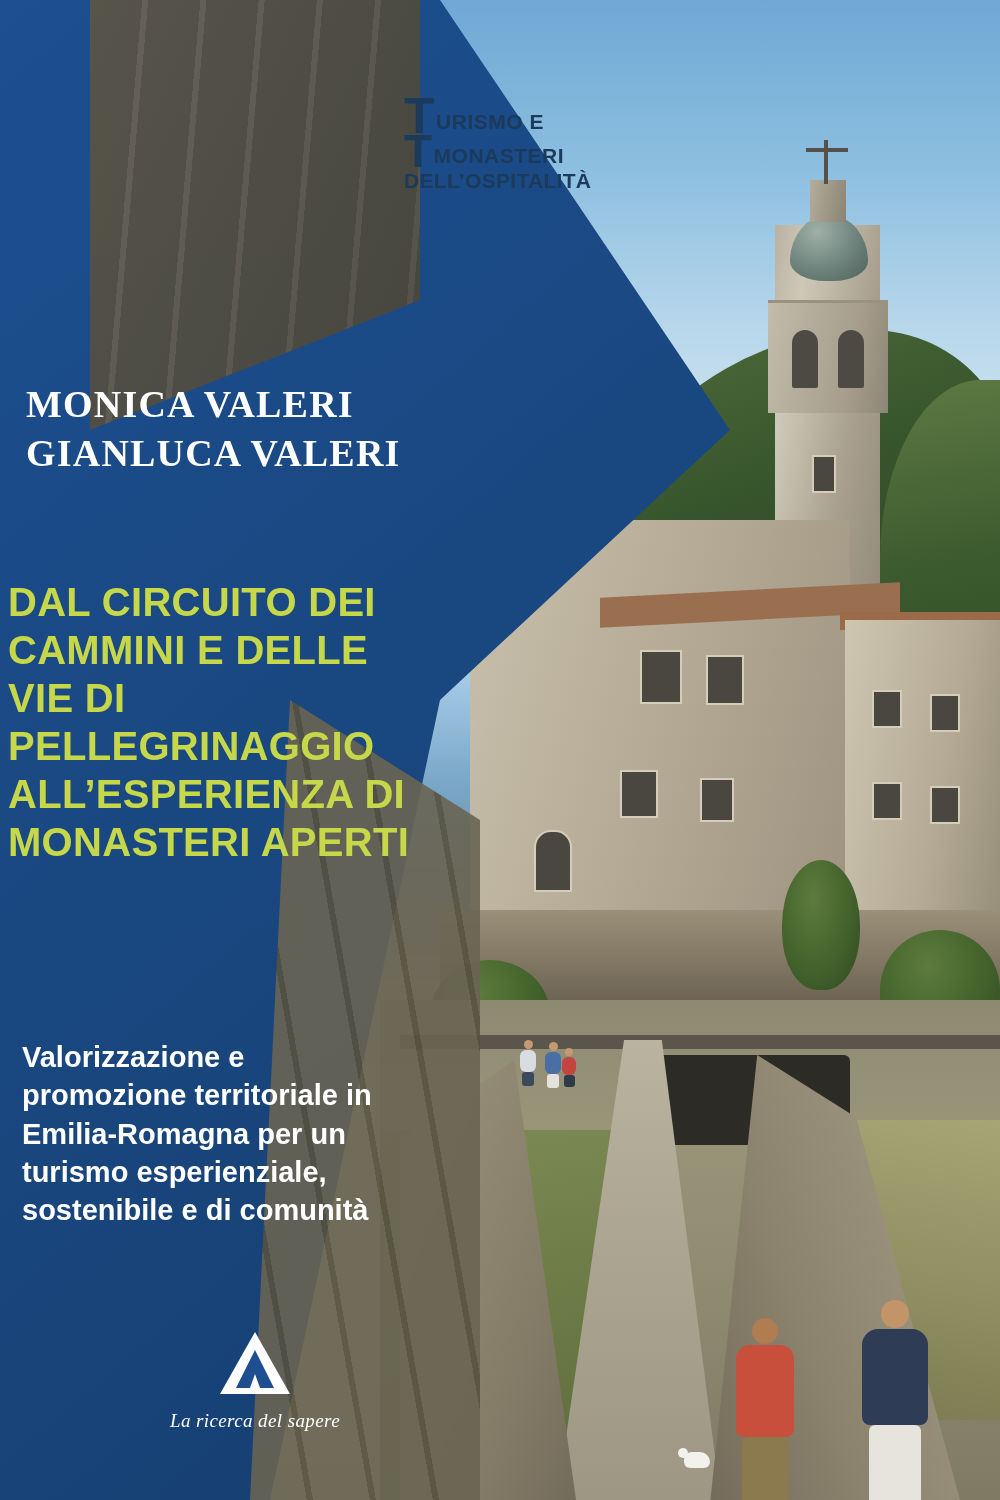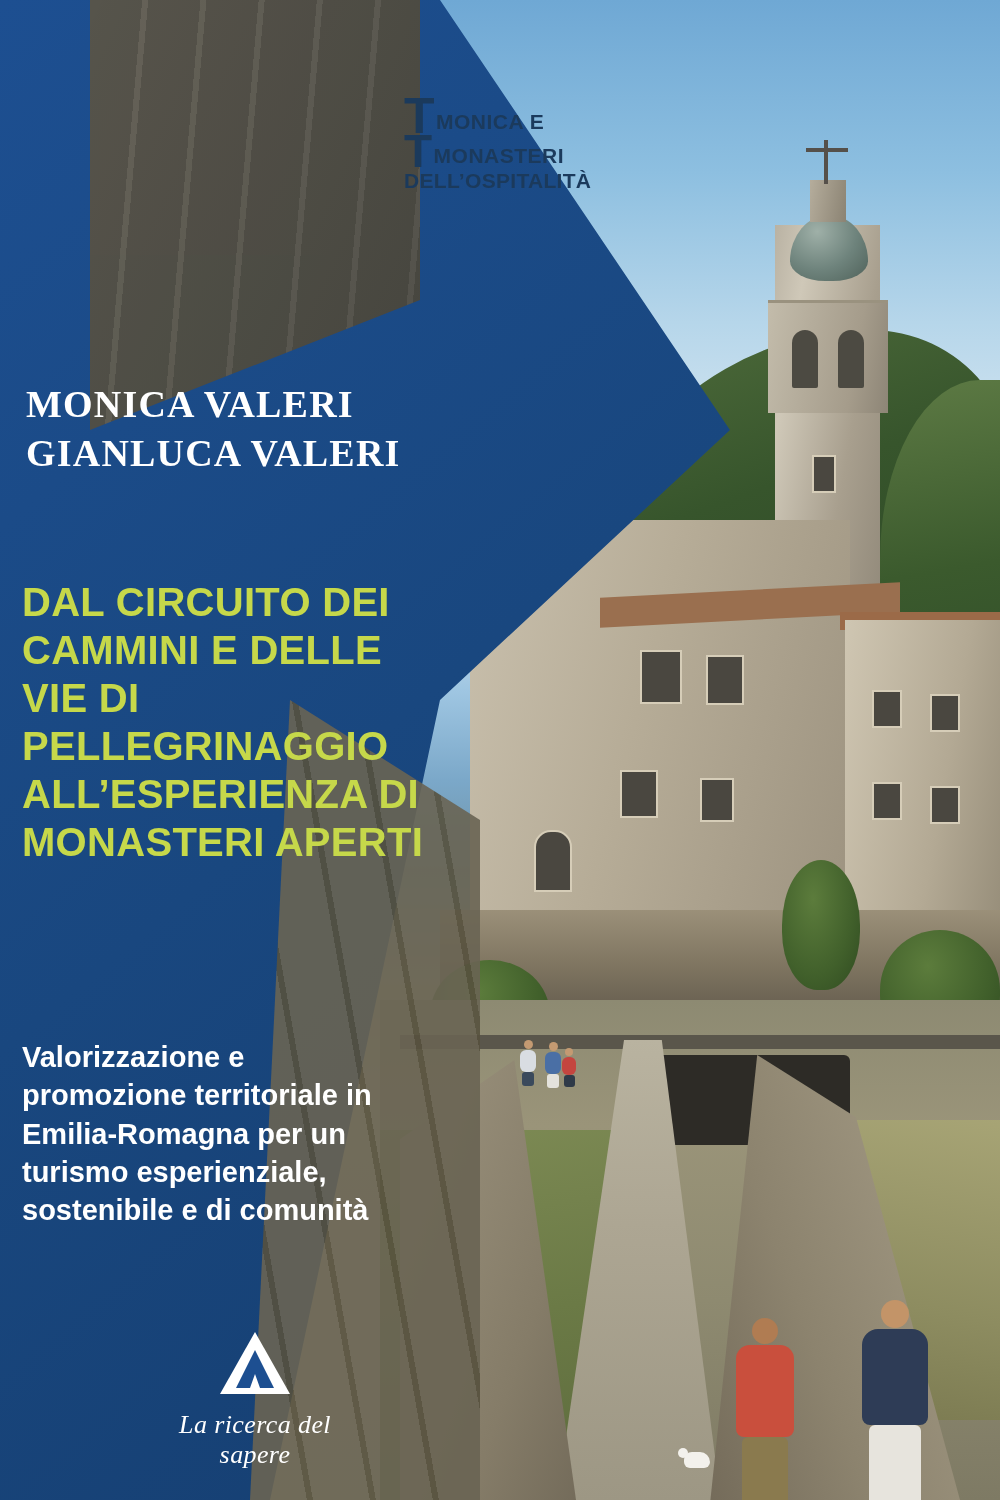--- a/index.html
+++ b/index.html
@@ -297,21 +297,21 @@
     font-size: 38px;
     font-weight: 700;
     letter-spacing: 1.2px;
     line-height: 1.28;
     font-family: Liberation Serif, serif;
   }
 
   
   .title {
     position: absolute;
-    left: 22px; top: 578px;
+    left: 8px; top: 578px;
     width: 430px;
     color: #c6d84a;
     font-size: 40px;
     font-weight: 700;
     line-height: 1.2;
     letter-spacing: .3px;
     text-transform: uppercase;
   }
 
   
@@ -340,21 +340,21 @@
     position: relative;
   }
   .pub-name {
     font-size: 24px;
     letter-spacing: 1.5px;
     font-weight: 600;
   }
   .pub-tag {
     font-family: "Liberation Serif", serif;
     font-style: italic;
-    font-size: 26px;
+    font-size: 19px;
     letter-spacing: .4px;
   }
 </style>
 </head>
 <body>
 
 <div class="cover">
 
   <div class="photo">
     <div class="sky"></div>
@@ -433,21 +433,21 @@
       <div class="legs" style="width:52px;height:116px;background:#e7e4dd;border-radius:6px;"></div>
     </div>
     <div class="dog" style="left:684px;top:1452px;"></div>
   </div>
 
   <div class="panel"></div>
   <div class="stone-strip"></div>
   <div class="stone-strip2"></div>
 
   <div class="series">
-    <div class="line l1"><span class="big">T</span><span>MONICA E</span></div>
+    <div class="line l1"><span class="big">T</span><span>URISMO E</span></div>
     <div class="line l2"><span class="big">T</span><span>MONASTERI</span></div>
     <div class="line l3">DELL’OSPITALITÀ</div>
   </div>
 
   <div class="authors">
     <div>MONICA VALERI</div>
     <div>GIANLUCA VALERI</div>
   </div>
 
   <div class="title">DAL CIRCUITO DEI CAMMINI E DELLE VIE DI PELLEGRINAGGIO ALL’ESPERIENZA DI MONASTERI APERTI</div>

